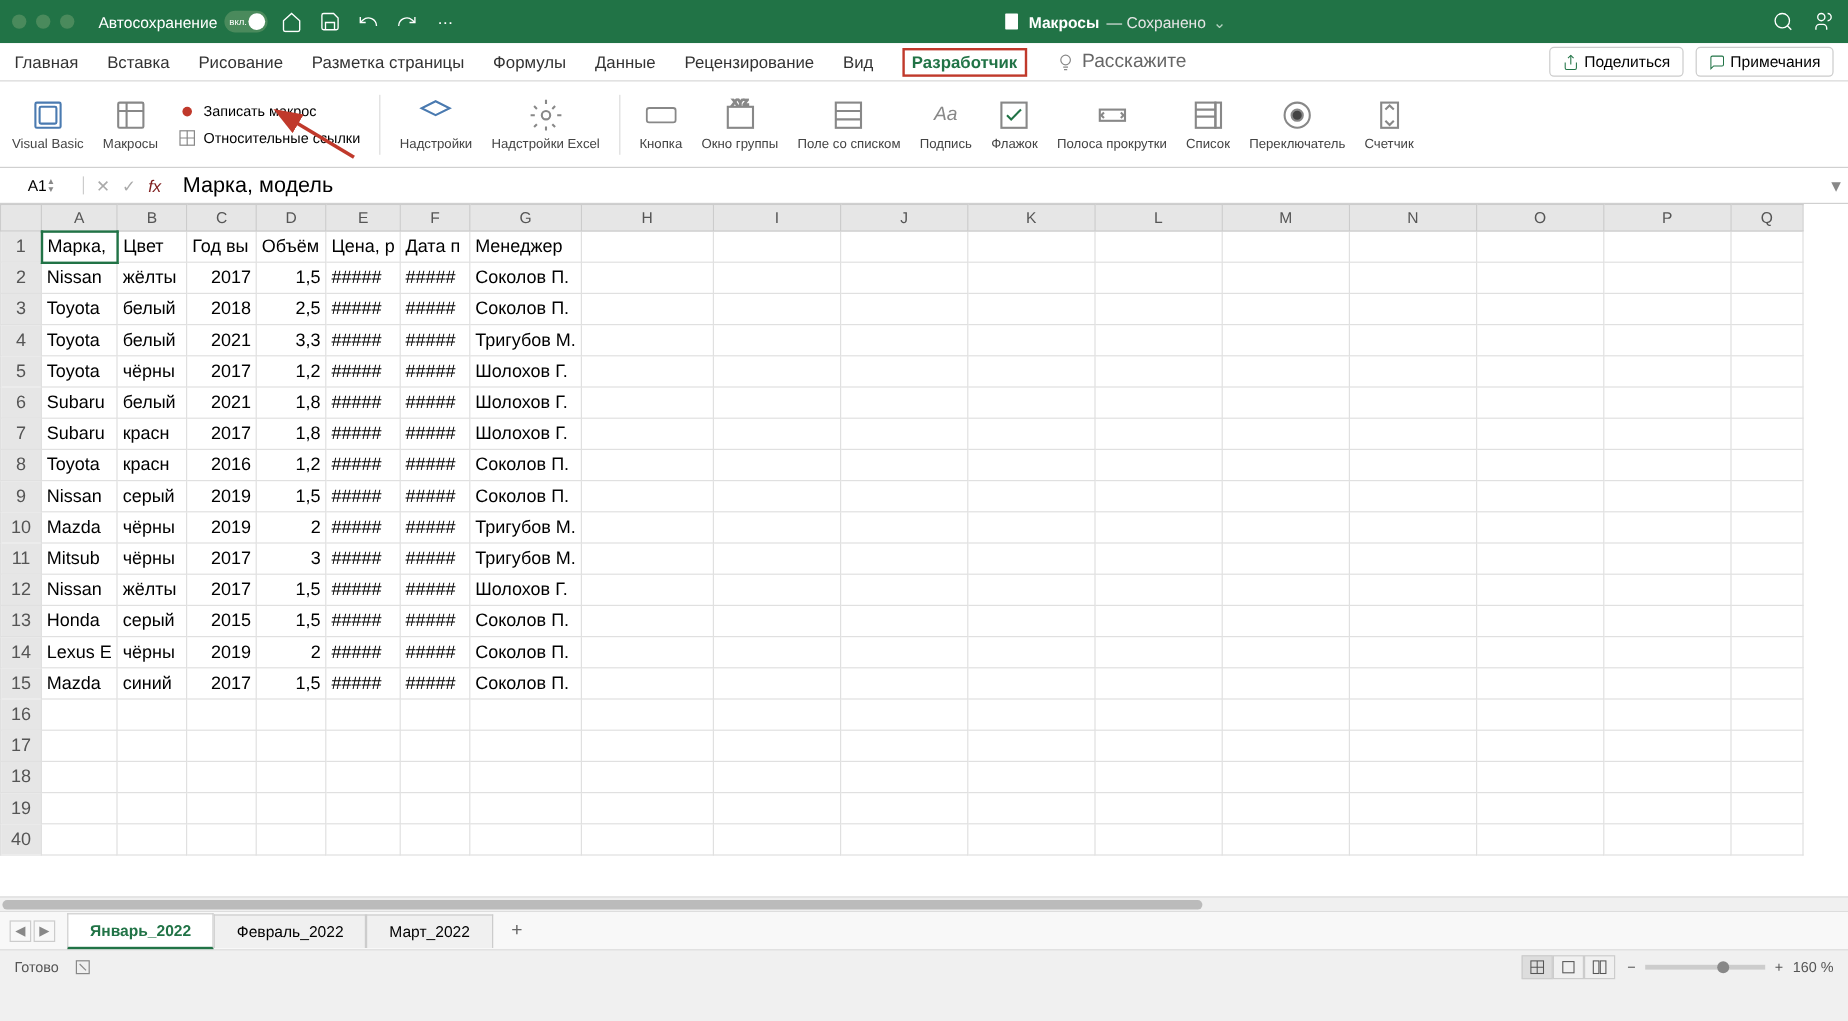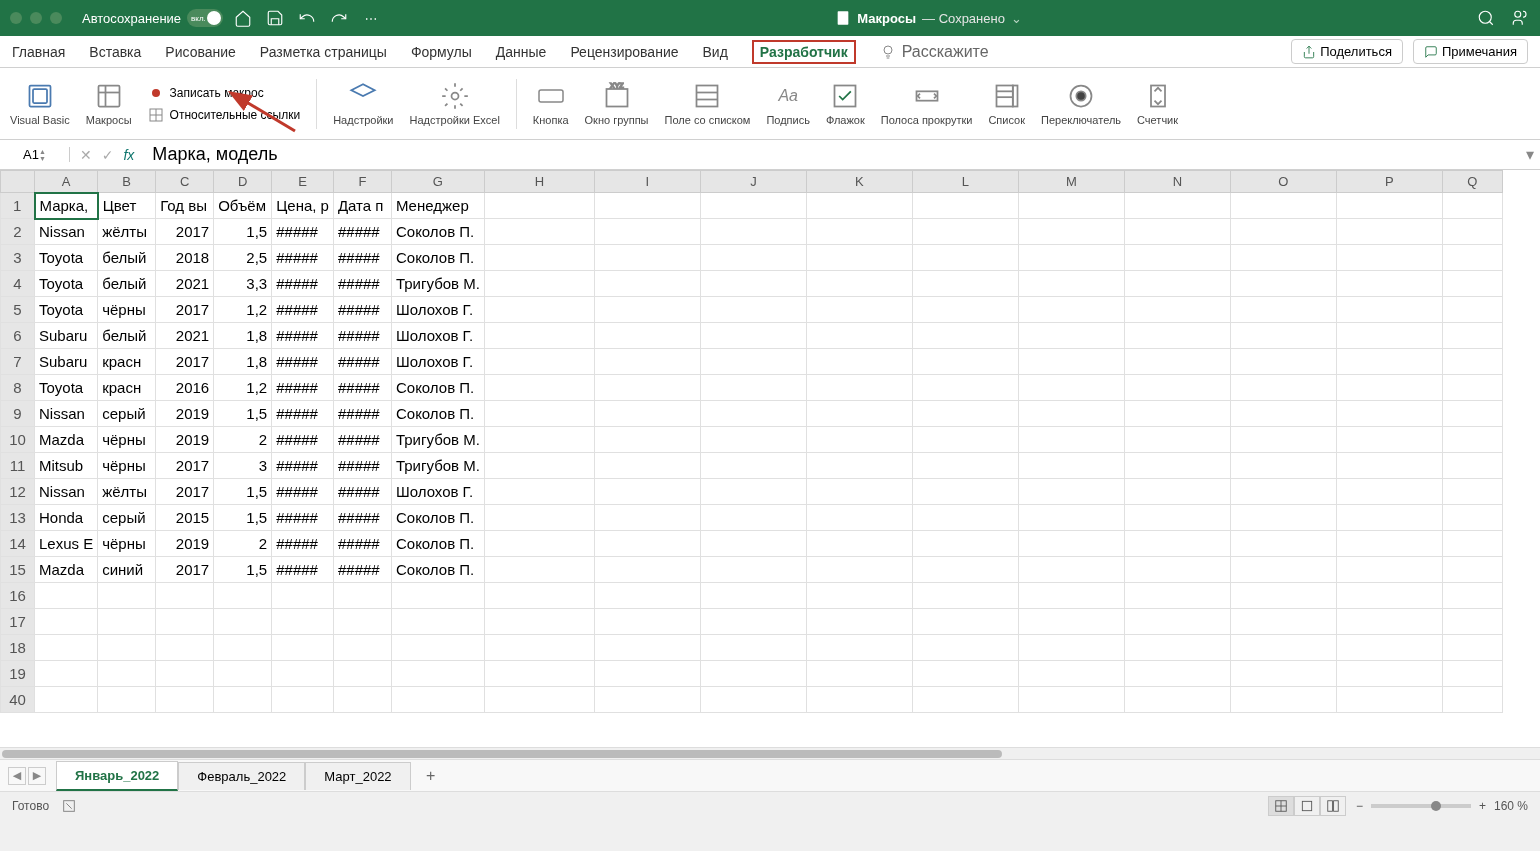--- a/index.html
+++ b/index.html
@@ -345,21 +345,21 @@
   <div class="name-box">
     <span>A1</span>
     <div class="name-box-spinner">
         <span>▲</span>
         <span>▼</span>
       </div>
   </div>
   <div class="fb-icons">
     <span>✕</span>
     <span>✓</span>
-    <span style="font-style:italic;color:#0f766e;">fx</span>
+    <span style="font-style:italic;color:#7f1d1d;">fx</span>
   </div>
   <div class="formula-input">Марка, модель</div>
   <div class="fb-expand">▾</div>
 </div>
 
 <div class="grid-container">
   <table class="grid" id="grid">
       <tbody>
         <tr class="col-header">
           <th></th>

